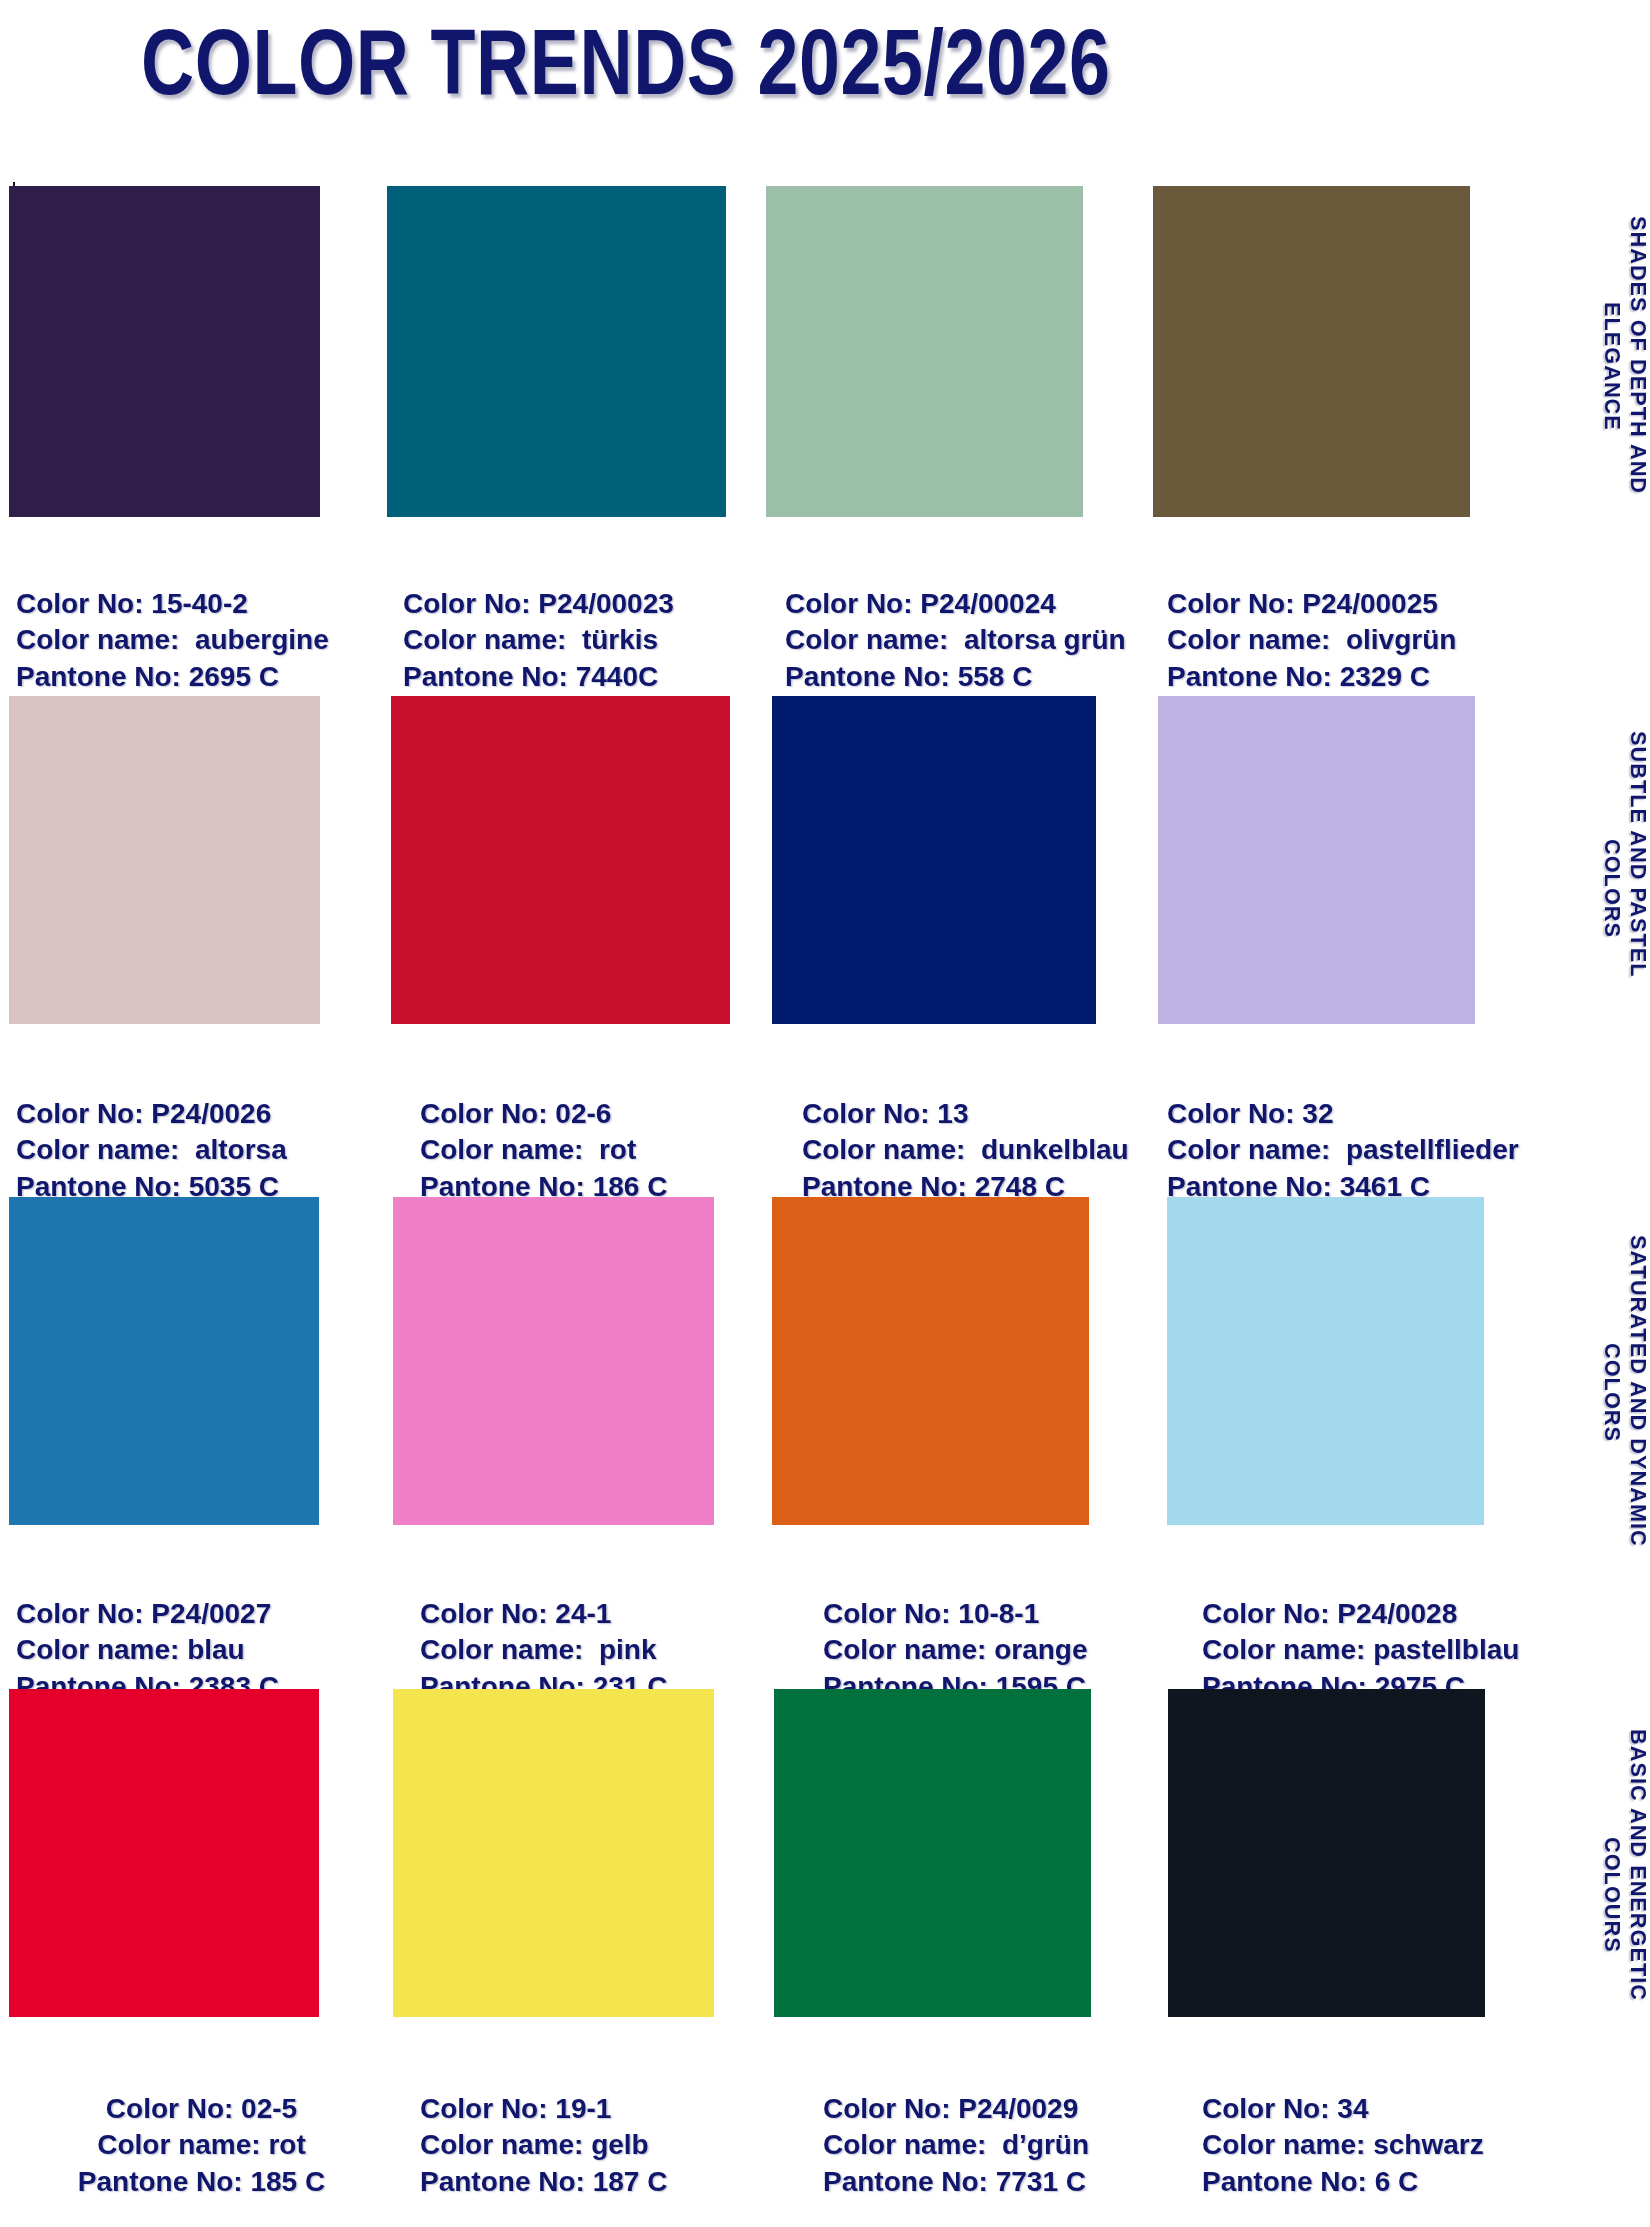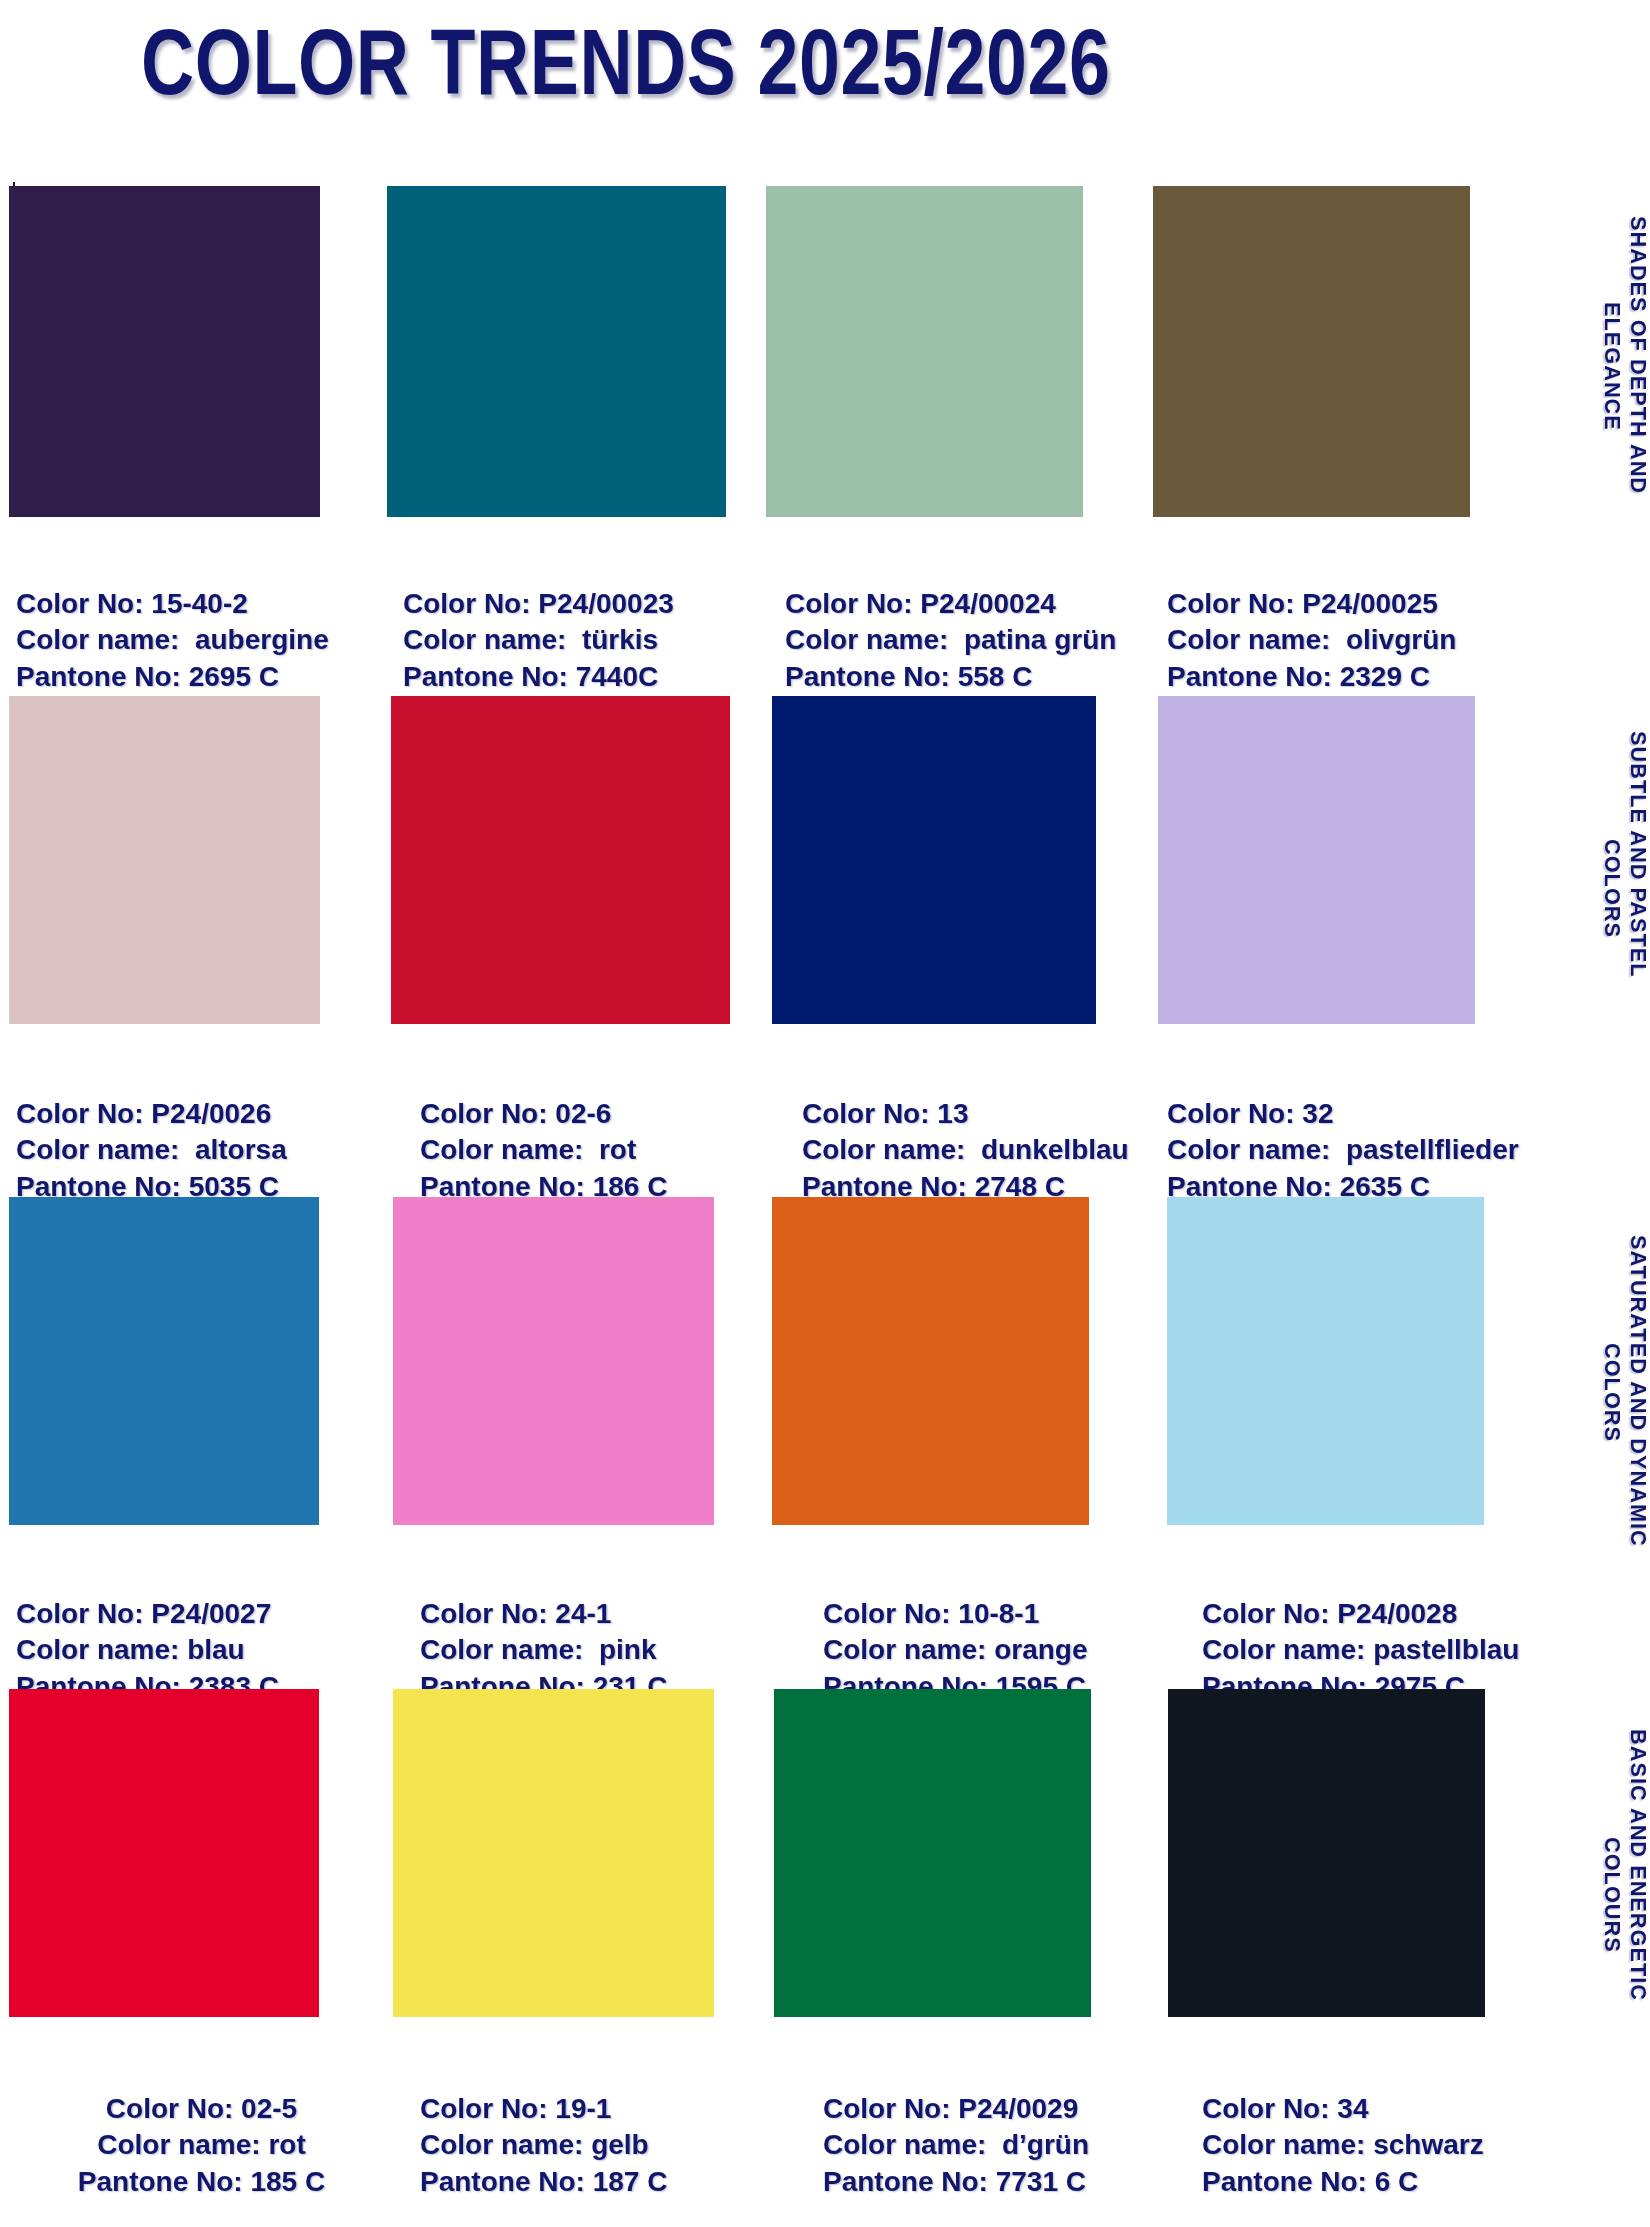--- a/index.html
+++ b/index.html
@@ -120,39 +120,39 @@
 
   <div id="stray-tick"></div>
 
   <div id="grid">
       <div class="row" style="top: 0px;">
         <div class="swatch" style="position: absolute; left: 8.6px; top: 186px; width: 311px; height: 331px; background: rgb(46, 30, 73);"></div>
         <div class="caption" style="left: 16px; top: 586px;"><span class="line">Color No: 15-40-2</span><span class="line">Color name:  aubergine</span><span class="line">Pantone No: 2695 C</span></div>
         <div class="swatch" style="position: absolute; left: 387px; top: 186px; width: 339px; height: 331px; background: rgb(0, 96, 122);"></div>
         <div class="caption" style="left: 403px; top: 586px;"><span class="line">Color No: P24/00023</span><span class="line">Color name:  türkis</span><span class="line">Pantone No: 7440C</span></div>
         <div class="swatch" style="position: absolute; left: 766px; top: 186px; width: 317px; height: 331px; background: rgb(155, 191, 168);"></div>
-        <div class="caption" style="left: 785px; top: 586px;"><span class="line">Color No: P24/00024</span><span class="line">Color name:  patina grün</span><span class="line">Pantone No: 558 C</span></div>
+        <div class="caption" style="left: 785px; top: 586px;"><span class="line">Color No: P24/00024</span><span class="line">Color name:  altorsa grün</span><span class="line">Pantone No: 558 C</span></div>
         <div class="swatch" style="position: absolute; left: 1153px; top: 186px; width: 317px; height: 331px; background: rgb(106, 89, 59);"></div>
         <div class="caption" style="left: 1167px; top: 586px;"><span class="line">Color No: P24/00025</span><span class="line">Color name:  olivgrün</span><span class="line">Pantone No: 2329 C</span></div>
         <div class="cat" style="top: 216px; height: 461px;">
           <div class="cat-inner">
             <span class="cat-line">SHADES OF DEPTH AND</span>
             <span class="cat-line" style="margin-top: 86px;">ELEGANCE</span>
           </div>
         </div>
       </div>
       <div class="row" style="top: 0px;">
         <div class="swatch" style="position: absolute; left: 8.6px; top: 696px; width: 311px; height: 328px; background: rgb(219, 194, 194);"></div>
         <div class="caption" style="left: 16px; top: 1096px;"><span class="line">Color No: P24/0026</span><span class="line">Color name:  altorsa</span><span class="line">Pantone No: 5035 C</span></div>
         <div class="swatch" style="position: absolute; left: 391px; top: 696px; width: 339px; height: 328px; background: rgb(200, 16, 46);"></div>
         <div class="caption" style="left: 420px; top: 1096px;"><span class="line">Color No: 02-6</span><span class="line">Color name:  rot</span><span class="line">Pantone No: 186 C</span></div>
         <div class="swatch" style="position: absolute; left: 772px; top: 696px; width: 324px; height: 328px; background: rgb(0, 26, 110);"></div>
         <div class="caption" style="left: 802px; top: 1096px;"><span class="line">Color No: 13</span><span class="line">Color name:  dunkelblau</span><span class="line">Pantone No: 2748 C</span></div>
         <div class="swatch" style="position: absolute; left: 1158px; top: 696px; width: 317px; height: 328px; background: rgb(191, 179, 227);"></div>
-        <div class="caption" style="left: 1167px; top: 1096px;"><span class="line">Color No: 32</span><span class="line">Color name:  pastellflieder</span><span class="line">Pantone No: 2635 C</span></div>
+        <div class="caption" style="left: 1167px; top: 1096px;"><span class="line">Color No: 32</span><span class="line">Color name:  pastellflieder</span><span class="line">Pantone No: 3461 C</span></div>
         <div class="cat" style="top: 731px; height: 461px;">
           <div class="cat-inner">
             <span class="cat-line">SUBTLE AND PASTEL</span>
             <span class="cat-line" style="margin-top: 108px;">COLORS</span>
           </div>
         </div>
       </div>
       <div class="row" style="top: 0px;">
         <div class="swatch" style="position: absolute; left: 8.6px; top: 1197px; width: 310px; height: 328px; background: rgb(31, 118, 174);"></div>
         <div class="caption" style="left: 16px; top: 1596px;"><span class="line">Color No: P24/0027</span><span class="line">Color name: blau</span><span class="line">Pantone No: 2383 C</span></div>

